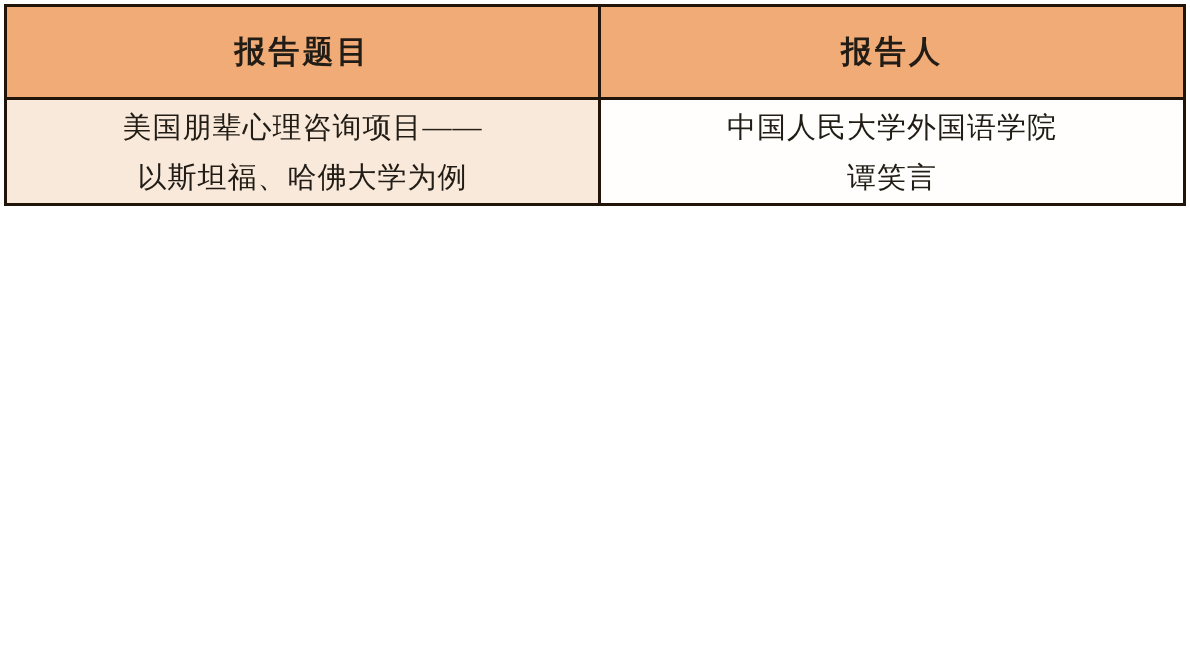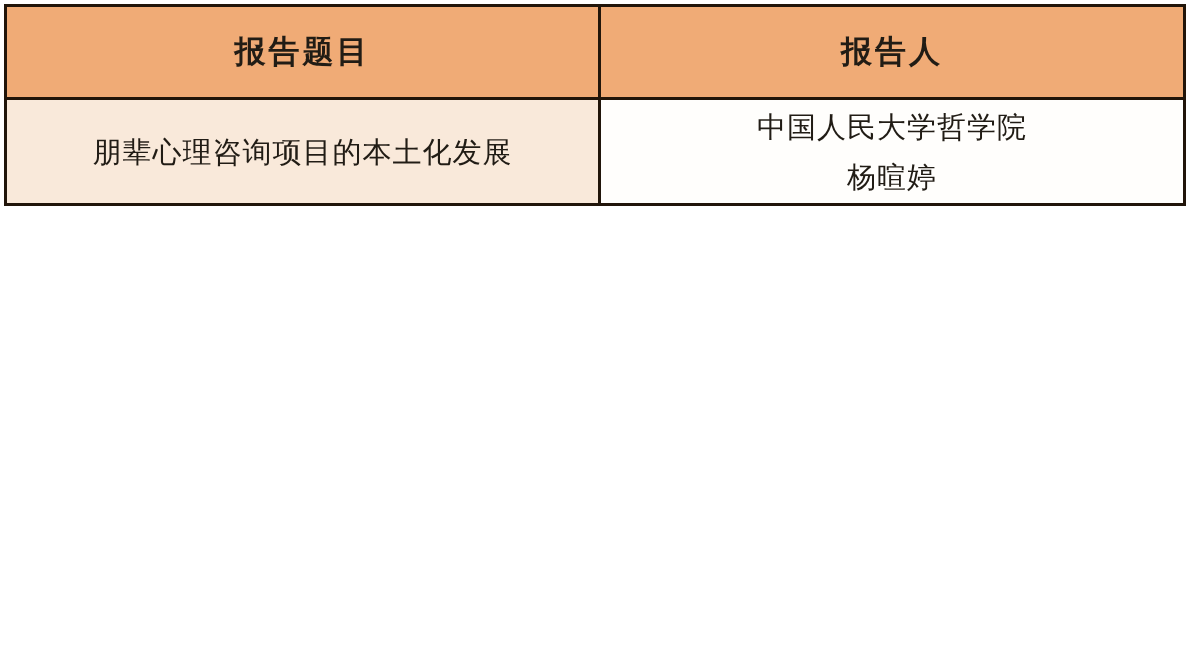--- a/index.html
+++ b/index.html
@@ -76,22 +76,23 @@
           <span class="line">报告题目</span>
         </th>
         <th>
           <span class="line">报告人</span>
         </th>
       </tr>
     </thead>
     <tbody>
       <tr>
         <td class="title-cell">
-          <span class="line">朋辈心理咨询项目的本土化发展</span>
+          <span class="line">美国朋辈心理咨询项目——</span>
+          <span class="line">以斯坦福、哈佛大学为例</span>
         </td>
         <td class="presenter-cell">
-          <span class="line">中国人民大学哲学院</span>
-          <span class="line">杨暄婷</span>
+          <span class="line">中国人民大学外国语学院</span>
+          <span class="line">谭笑言</span>
         </td>
       </tr>
     </tbody>
   </table>
 </div>
 
 </body></html>

